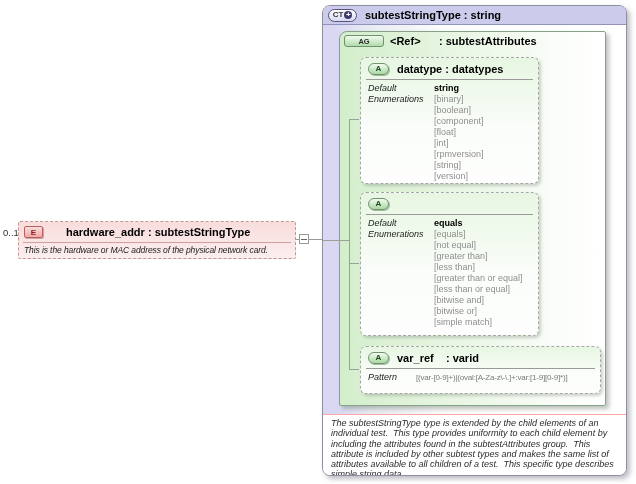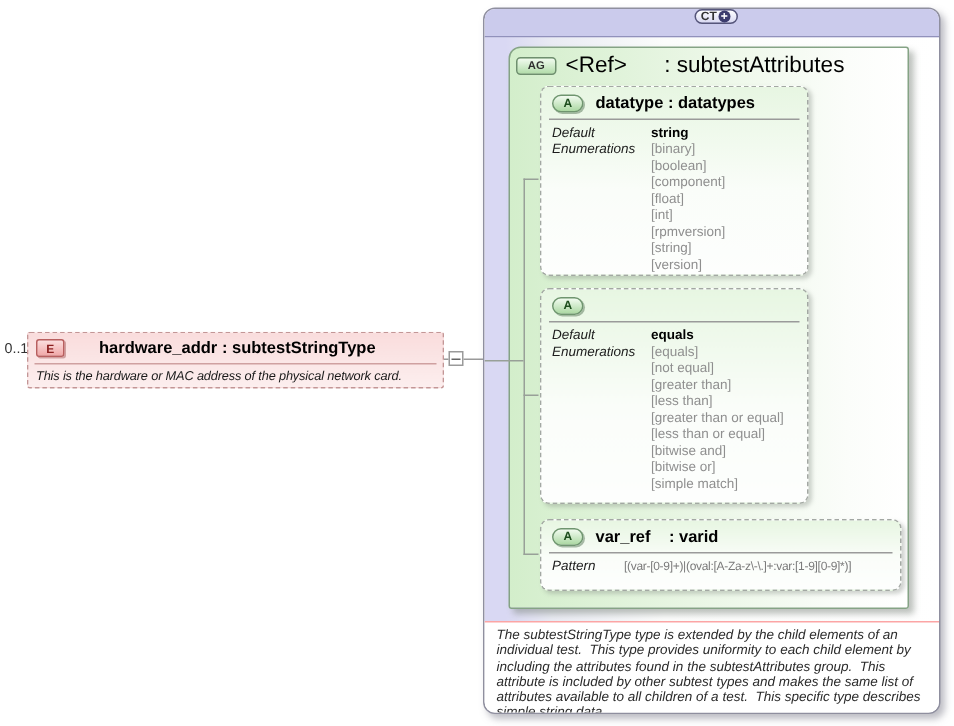--- a/index.html
+++ b/index.html
@@ -41,21 +41,21 @@
   .toggle-line { width:6px; height:1px; background:#666; }
 
   
   .ct-box {
     position:absolute; left:322px; top:5px; width:305px; height:471px;
     border:1px solid #8f8f9f; border-radius:8px; overflow:hidden;
     background:#ffffff; box-shadow:3px 3px 5px rgba(125,125,140,.5);
   }
   .ct-head {
     height:19px; display:flex; align-items:center; gap:8px; padding-left:5px;
-    background:#cbcbec; border-bottom:1px solid #9191bb;flex-direction:column;
+    background:#cbcbec; border-bottom:1px solid #9191bb;
   }
   .ct-icon {
     width:29px; height:13px; display:flex; align-items:center; justify-content:center; gap:1px;
     border:1px solid #55557a; border-radius:7px;
     background:linear-gradient(180deg,#ffffff,#d9d9f2);
   }
   .ct-icon-text { font-size:8px; font-weight:bold; color:#333; line-height:8px; }
   .ct-plus {
     width:8px; height:8px; border-radius:50%; background:#3c3c6e; color:#fff;
     font-size:8px; line-height:7px; text-align:center; font-weight:bold;
@@ -73,26 +73,26 @@
 
   
   .ag-box {
     position:absolute; left:16px; top:6px; width:267px; height:375px; z-index:1;
     border:1px solid #85a385; border-radius:8px 2px 2px 2px;
     background:linear-gradient(90deg,#d3eecb 0%,#e9f6e4 45%,#fbfdfa 85%,#ffffff 100%);
     box-shadow:3px 3px 4px rgba(110,120,110,.45);
   }
   .ag-head { display:flex; align-items:center; gap:6px; padding:3px 0 0 4px; }
   .ag-icon {
-    width:27px; height:12px; display:flex; align-items:center; justify-content:center;
+    width:40px; height:12px; display:flex; align-items:center; justify-content:center;
     font-size:7.5px; font-weight:bold; color:#2e2e2e;
     border:1px solid #6f8f6f; border-radius:3px;
     background:linear-gradient(180deg,#f2fbf0,#b2dcaa);
   }
-  .ag-title { font-size:15px; font-weight:normal; }
+  .ag-title { font-size:11px; font-weight:bold; }
 
   
   .tree { position:absolute; background:#98a098; z-index:3; }
   .tree-entry { left:0; top:215px; width:26px; height:1px; }
   .tree-trunk { left:26px; top:94px; width:1px; height:251px; }
   .tree-stub-1 { left:26px; top:94px;  width:10px; height:1px; }
   .tree-stub-2 { left:26px; top:238px; width:10px; height:1px; }
   .tree-stub-3 { left:26px; top:344px; width:10px; height:1px; }
 
   

